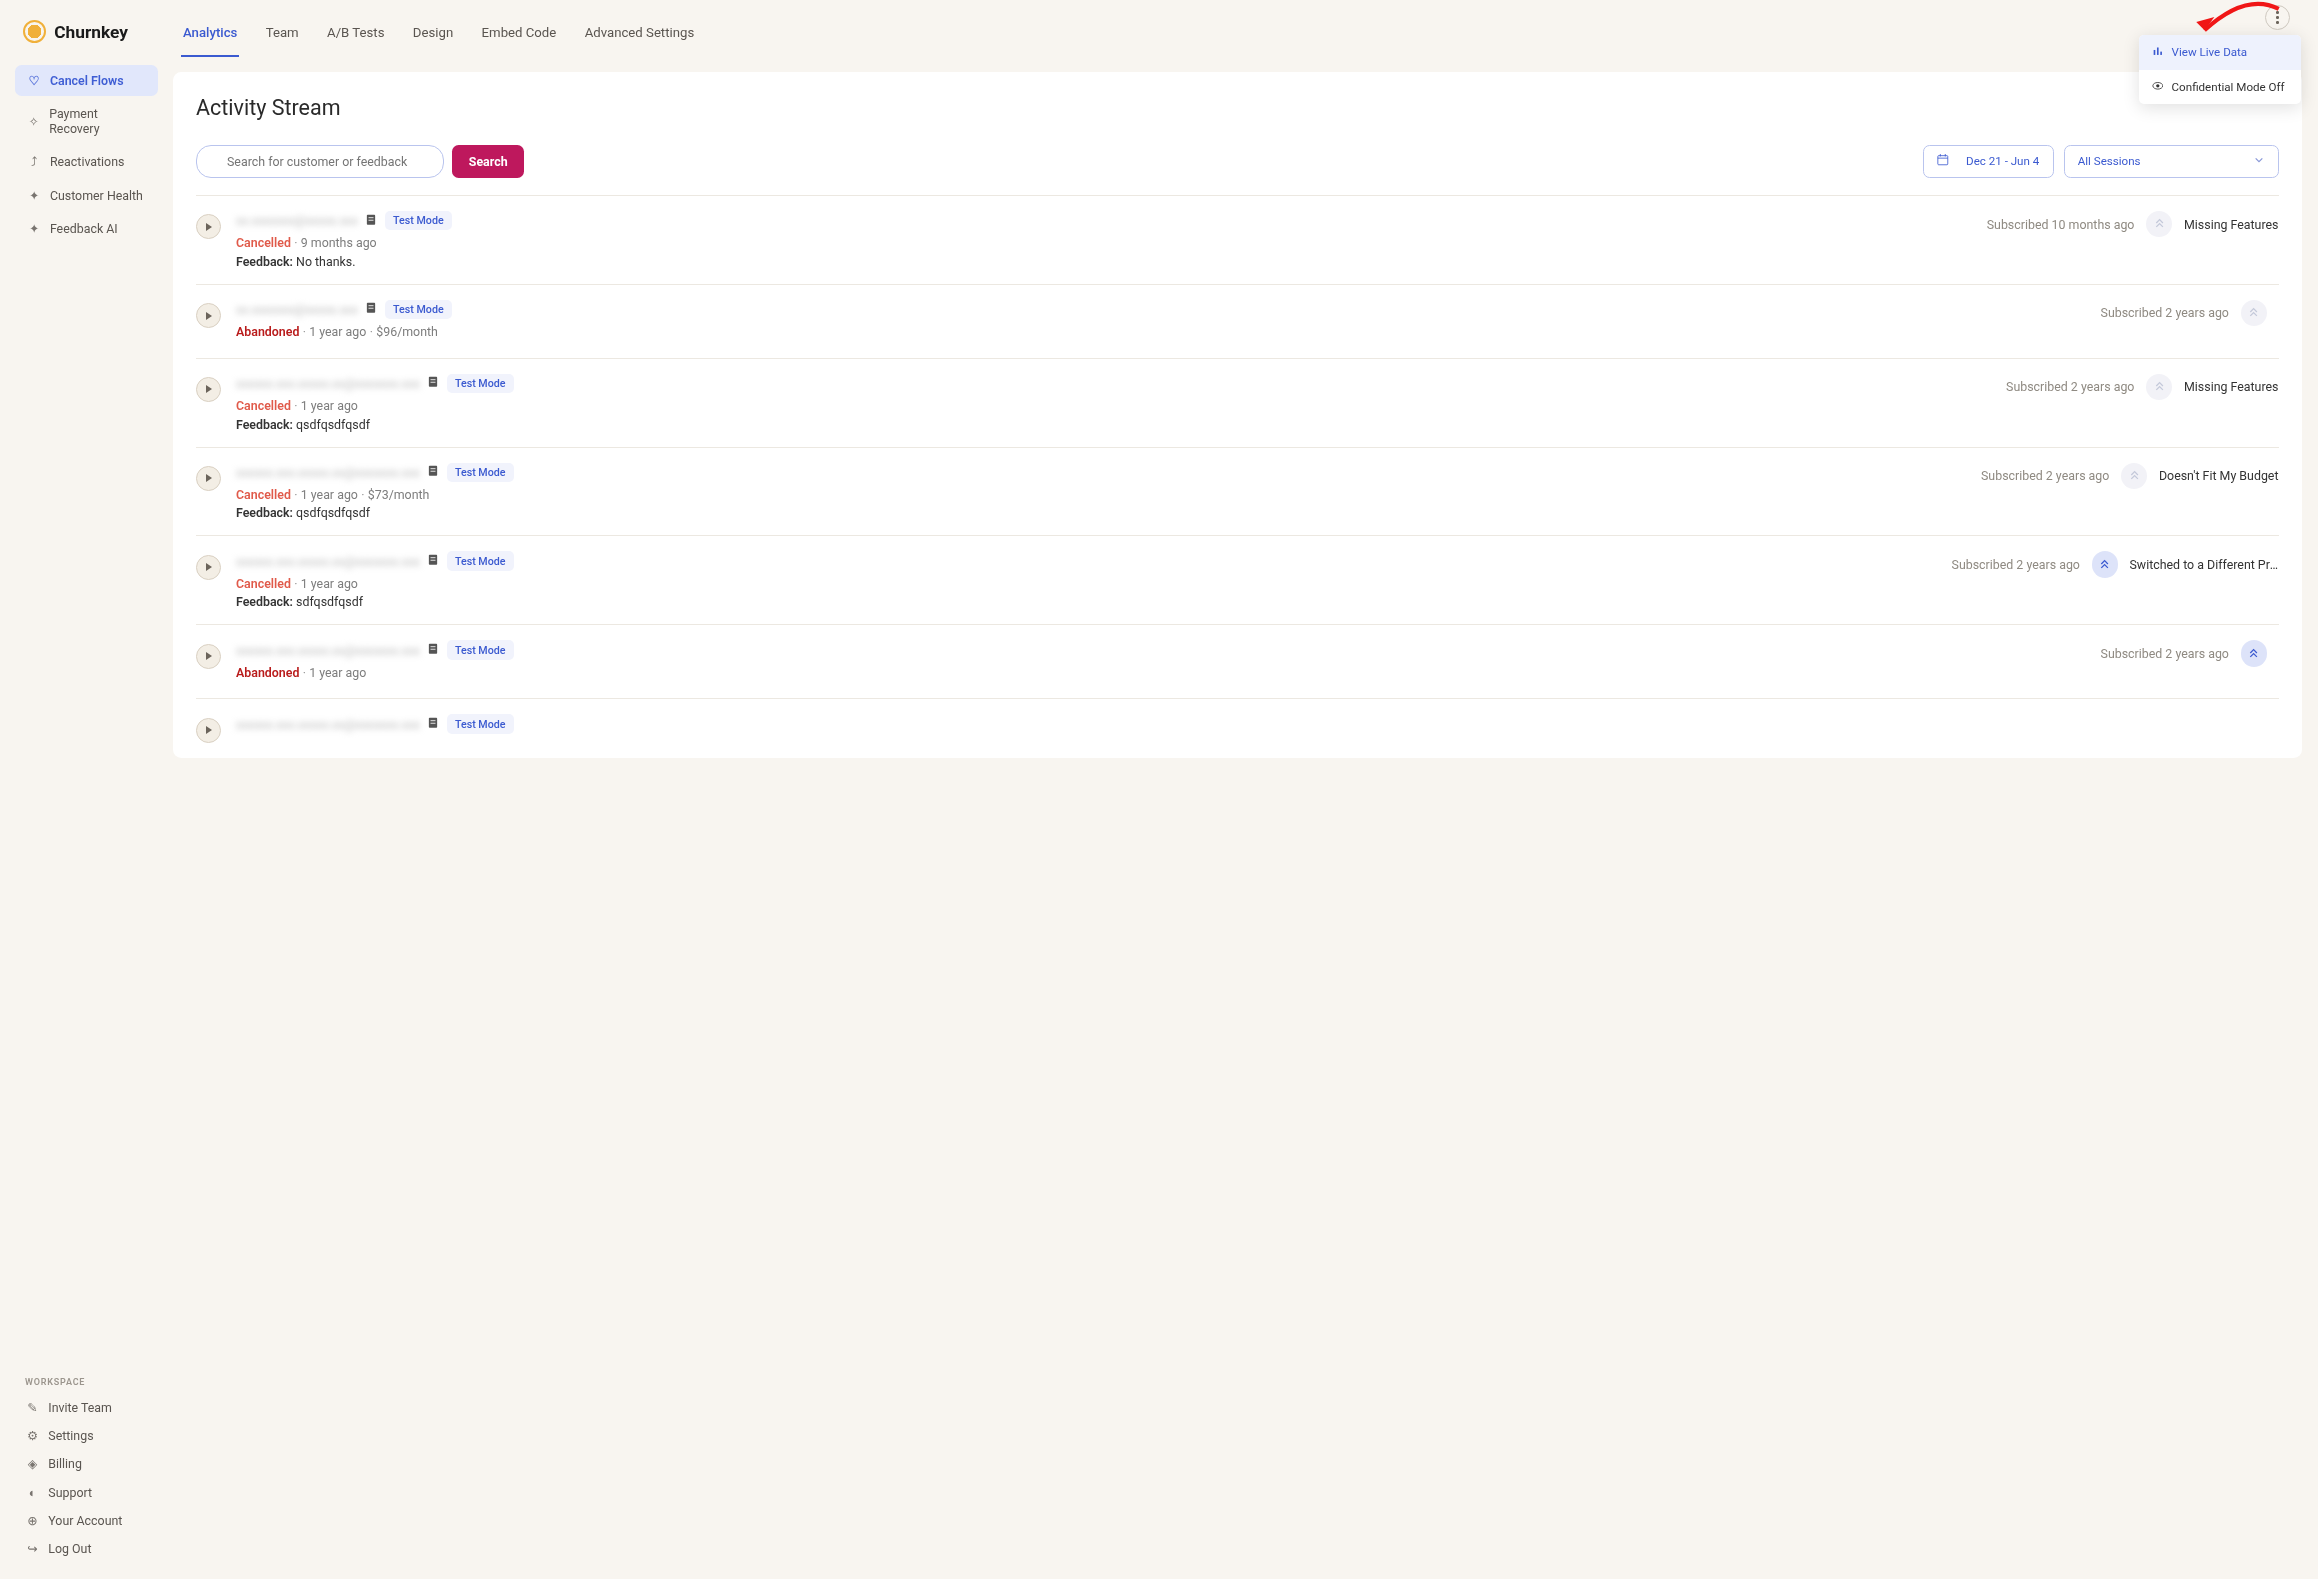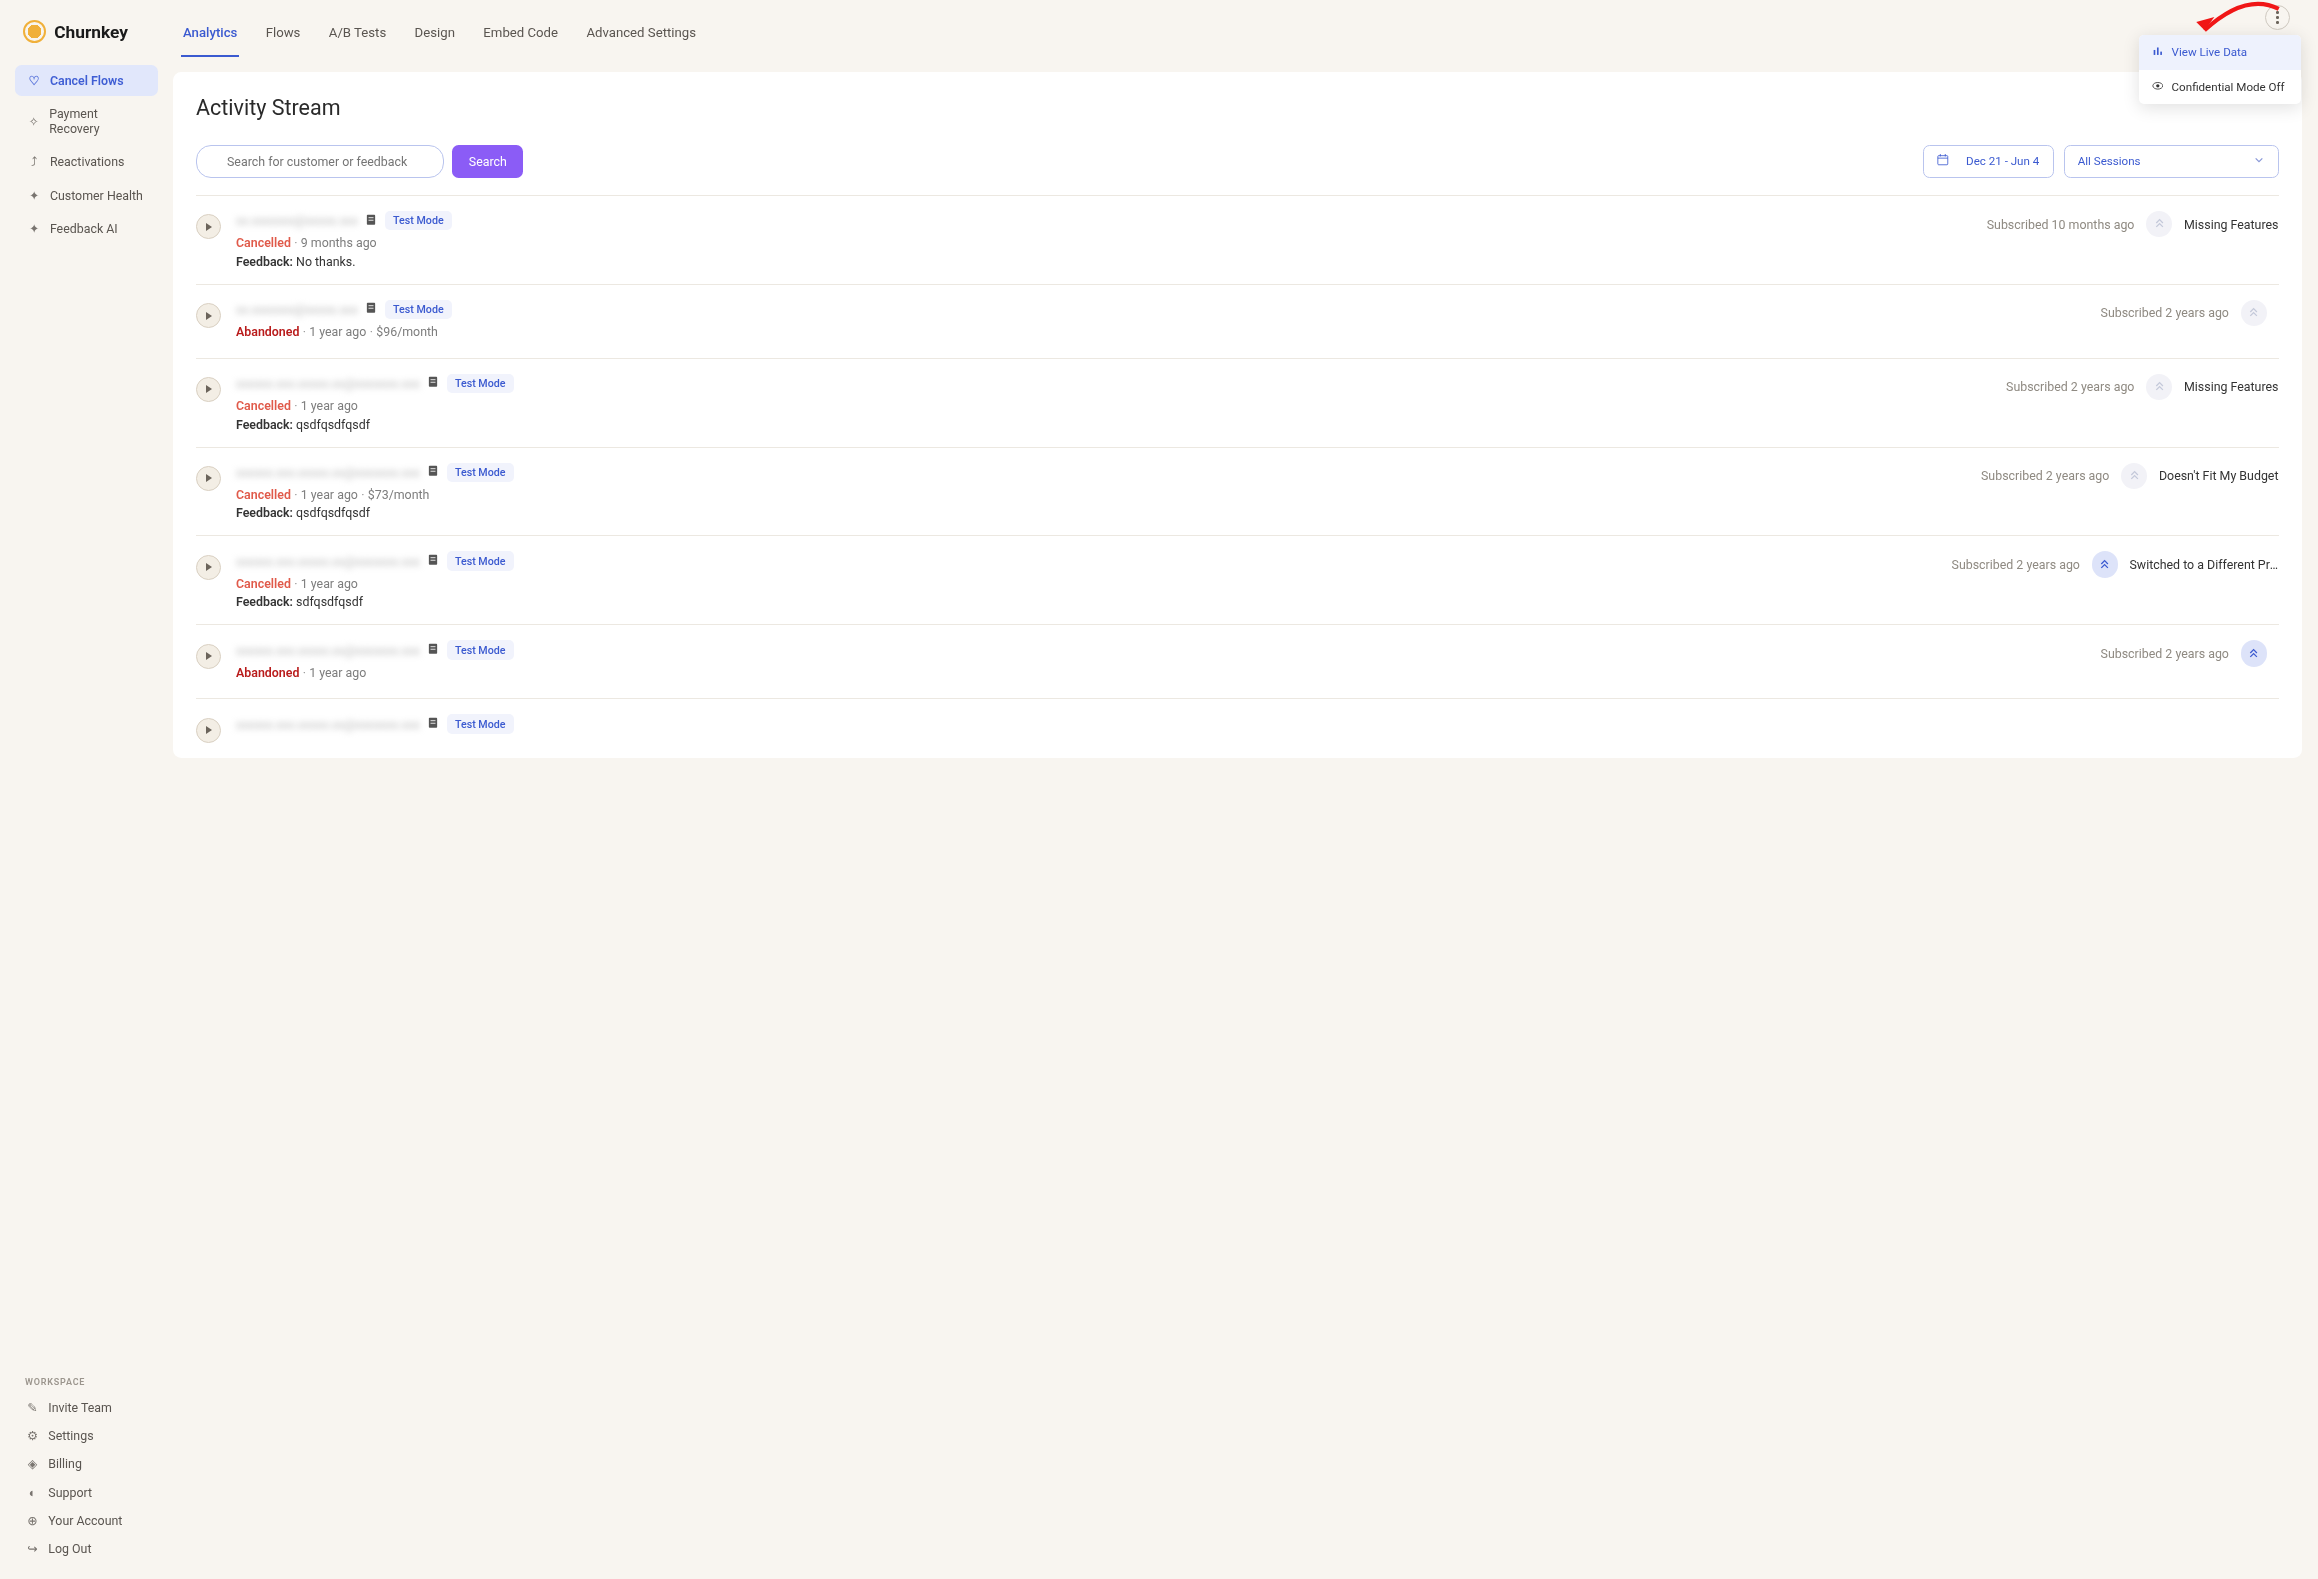--- a/index.html
+++ b/index.html
@@ -27,21 +27,21 @@
 .banner { margin: 13.2px 0 0; background: #f0ece4; padding: 15px 23px; display: flex; align-items: center; gap: 18px; font-size: 14px; color: #333; }
 .banner .chart-ico { width: 30px; height: 30px; border-radius: 50%; background: #4bcab6; display:flex; align-items:center; justify-content:center; }
 .banner a { color: #3b5ad0; text-decoration: none; }
 .card { background: #fff; margin: 15px 0 0; border-radius: 8.3px; padding: 23px 0 0; }
 .card-header { display: flex; justify-content: space-between; align-items: flex-start; padding: 0 23px 16.5px; flex-wrap: wrap; gap: 13.2px; }
 .card-header h1 { font-size: 21.5px; font-weight: 400; color: #2a2a2a; width:100%; margin-bottom: 11.6px; }
 .search-row { display:flex; gap:8.3px; }
 .search-input { width: 248px; border: 1.2px solid #b9c4ee; border-radius: 15px; padding: 8.3px 11.6px 8.3px 30px; font-size: 12.4px; color:#333; outline:none; position:relative; }
 .search-wrap { position: relative; }
 .search-wrap .sico { position:absolute; left:10px; top:50%; transform:translateY(-50%); color:#8a99d8; }
-.search-btn { background: #8b5cf6; color:#fff; border:none; border-radius:6.6px; padding: 8.3px 16.5px; font-size:12.4px; font-weight:400; cursor:pointer; }
+.search-btn { background: #be185d; color:#fff; border:none; border-radius:6.6px; padding: 8.3px 16.5px; font-size:12.4px; font-weight:700; cursor:pointer; }
 .filter-row { display:flex; gap:10px; }
 .filter-pill { border: 1.2px solid #b9c4ee; border-radius: 6.6px; padding: 8.3px 13.2px; font-size: 11.6px; color: #3b5ad0; display:flex; align-items:center; gap:17px; cursor:pointer; background:#fff; }
 .filter-pill.wide { min-width: 215px; justify-content: space-between; }
 .list { padding: 0 23px; }
 .row { display:flex; align-items:flex-start; padding: 15px 0; border-top: 0.8px solid #ece8e1; gap: 15px; }
 .row:first-child { border-top: 0.8px solid #ece8e1; }
 .play { width: 25px; height: 25px; border-radius: 50%; border: 0.8px solid #d9d0c2; background: #f3eee5; display:flex; align-items:center; justify-content:center; flex-shrink:0; margin-top: 3.3px; cursor:pointer; }
 .play::before { content:""; border-left: 6.6px solid #6b645b; border-top:4.1px solid transparent; border-bottom:4.1px solid transparent; margin-left:1.7px; }
 .row-main { flex: 1; min-width: 0; }
 .row-top { display:flex; align-items:center; gap:8.3px; margin-bottom: 5px; }
@@ -127,21 +127,21 @@
         </div>
       </div>
   </aside>
 
   <main class="main">
     <div class="main-inner">
 
     <div class="topnav" id="topnav">
 
       <div class="tab active">Analytics</div>
-          <div class="tab">Flows</div>
+          <div class="tab">Team</div>
           <div class="tab">A/B Tests</div>
           <div class="tab">Design</div>
           <div class="tab">Embed Code</div>
           <div class="tab">Advanced Settings</div>
           <div class="more-btn">
             <span></span>
             <span></span>
             <span></span>
           </div>
 

